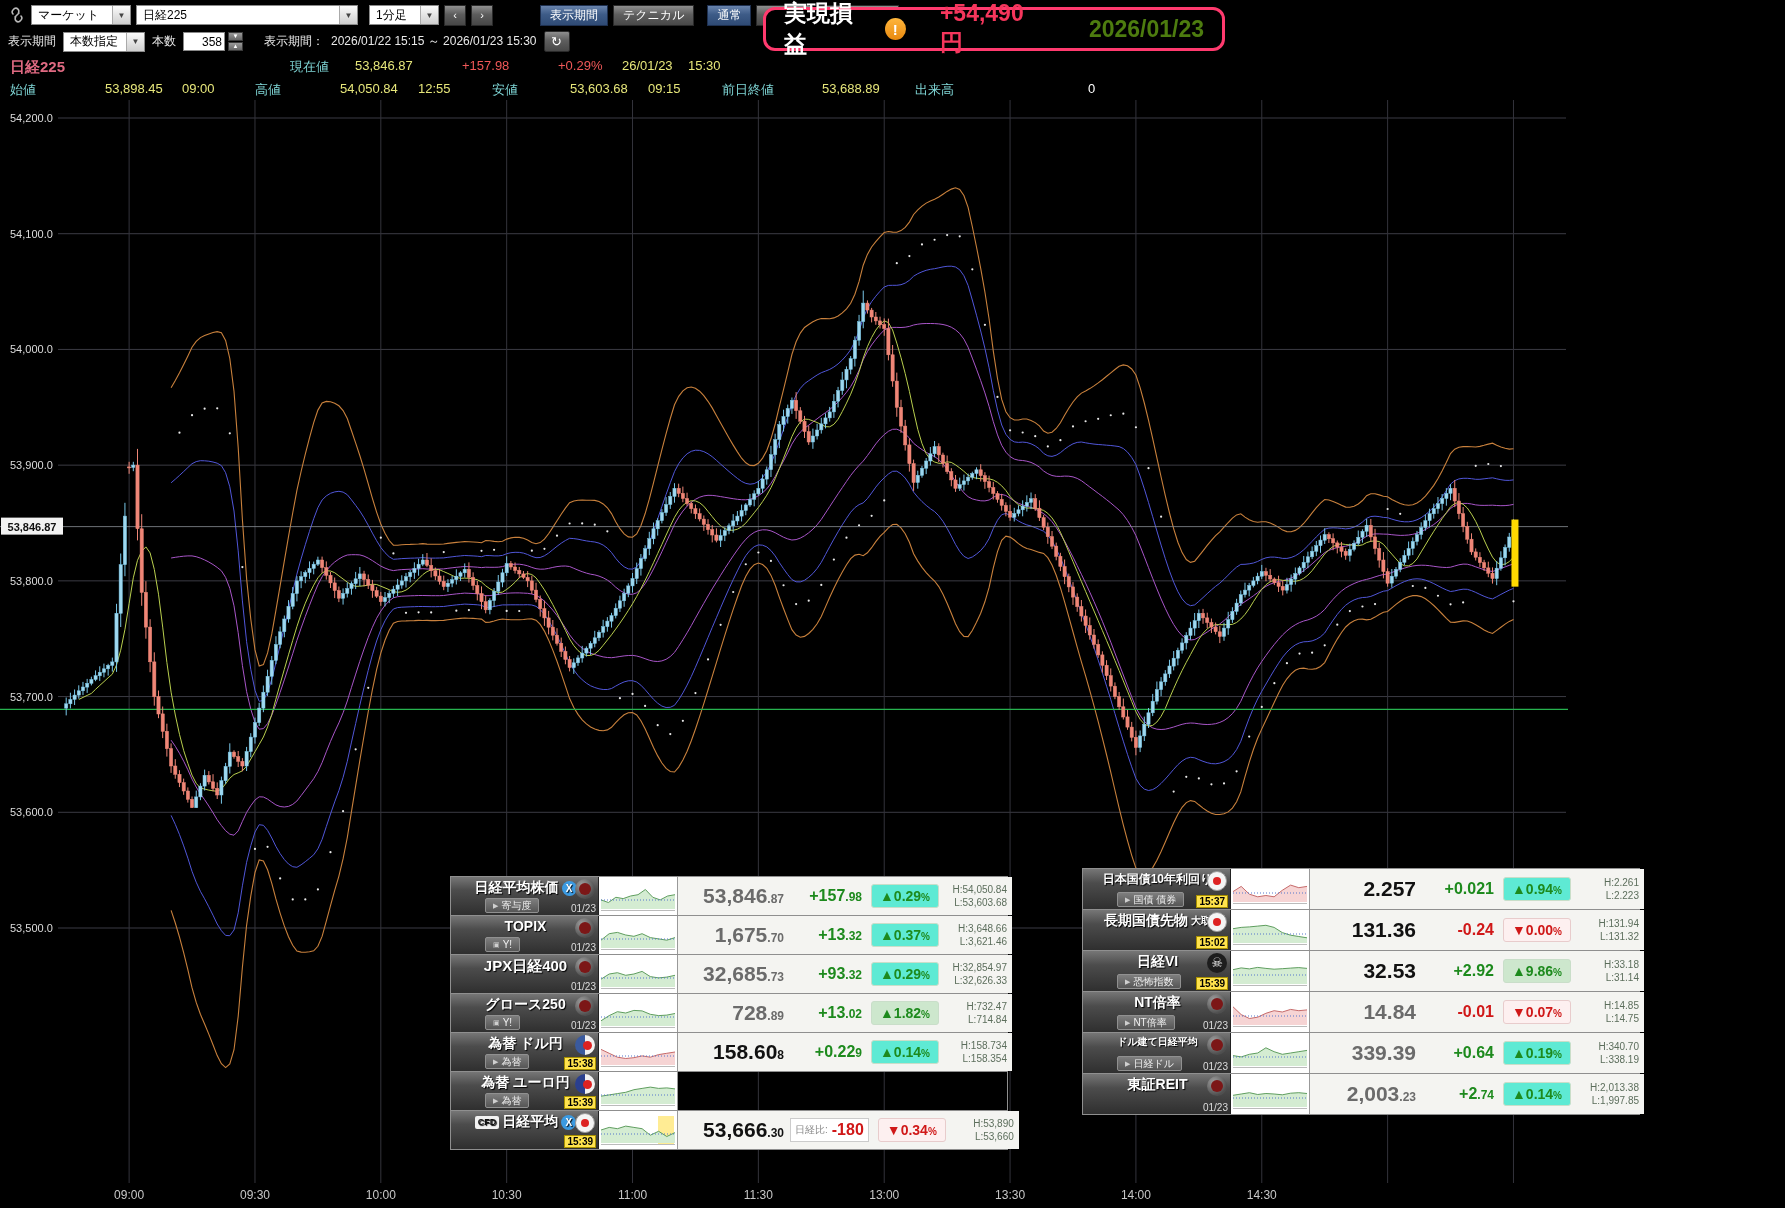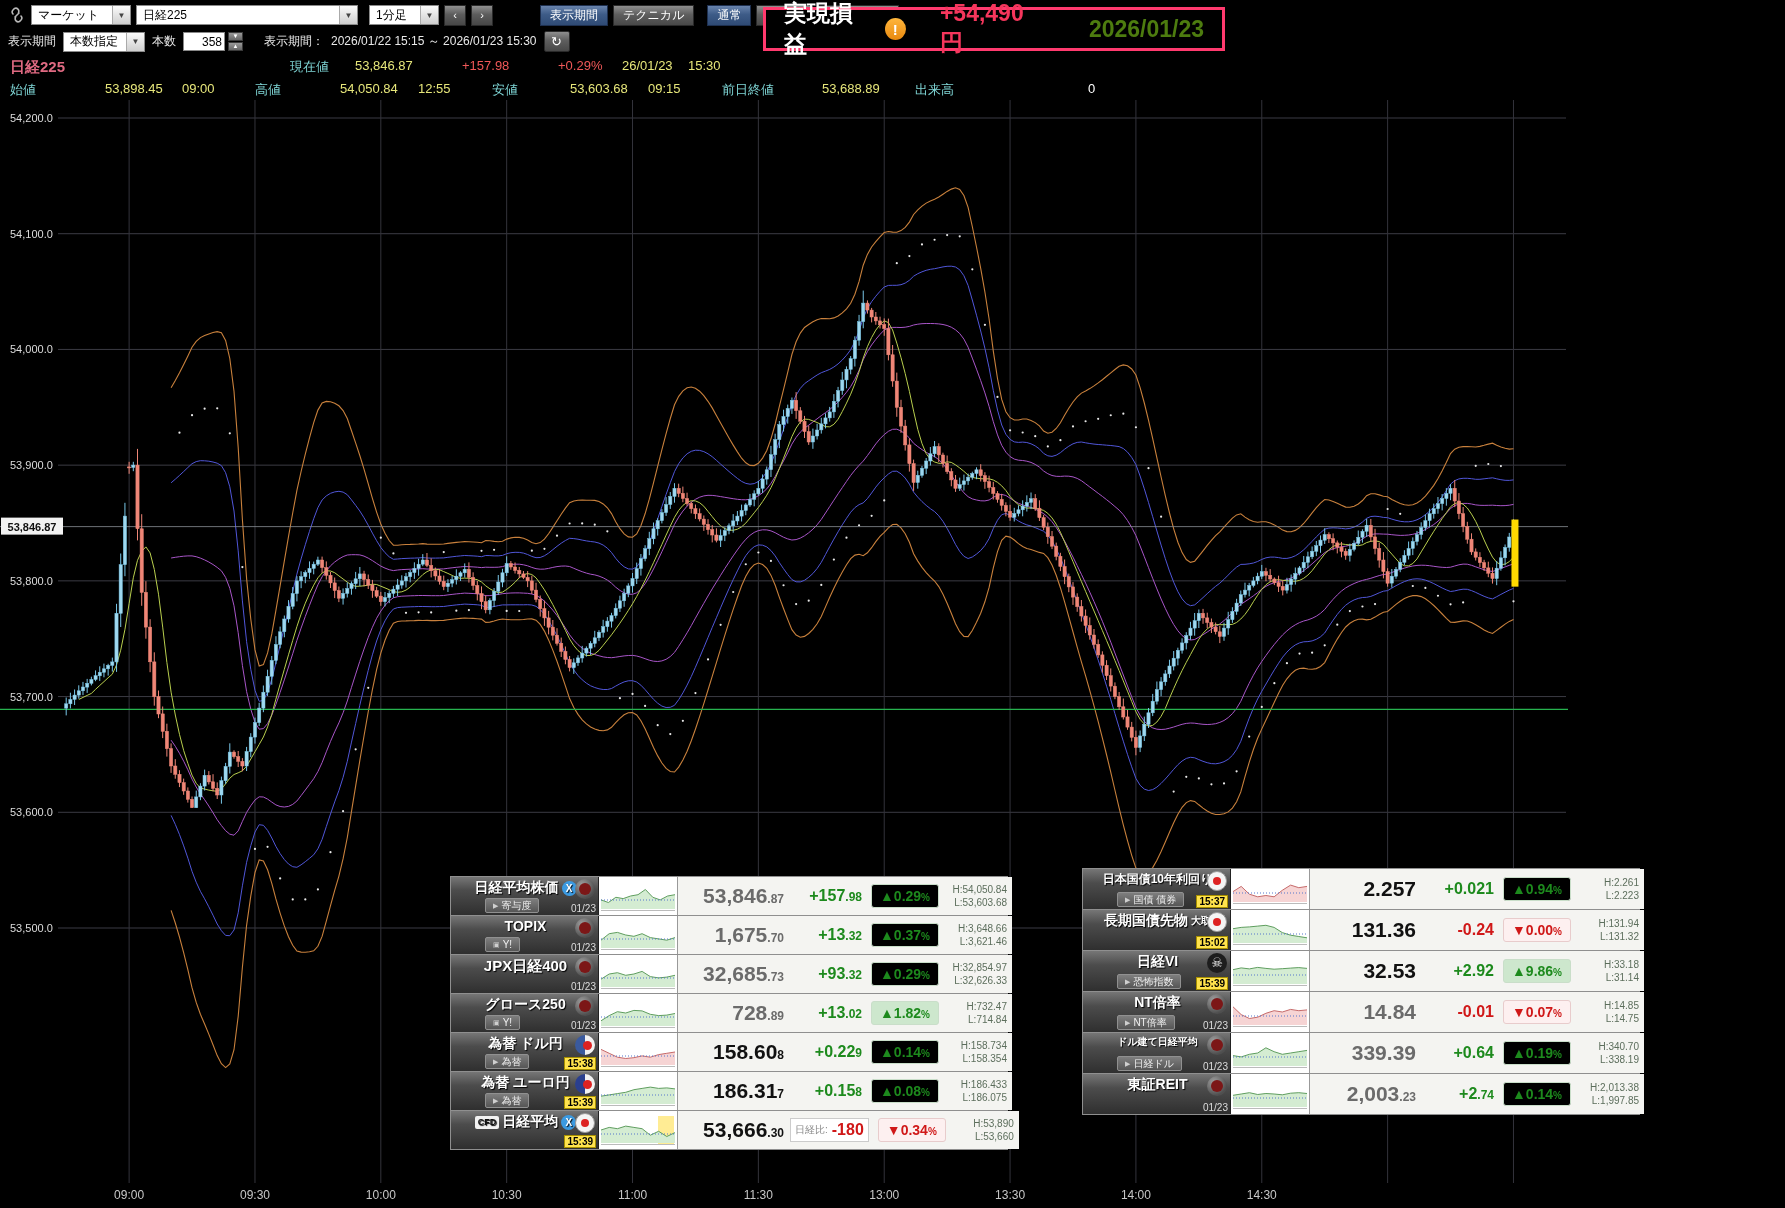--- a/index.html
+++ b/index.html
@@ -28,21 +28,21 @@
   .reloadb{width:26px;height:21px;color:#fff;font-size:13px;background:linear-gradient(#8e8e8e,#5e5e5e 45%,#484848);
       border:1px solid #2a2a2a;cursor:pointer;padding:0;border-radius:2px;}
   
   #quote1,#quote2{position:absolute;left:10px;width:1400px;z-index:5;font-size:13px;}
   #quote1{top:58px;} #quote2{top:81px;}
   #quote1 span,#quote2 span{position:absolute;white-space:nowrap;}
   .pk{color:#e06a82;font-size:15px;font-weight:bold;}
   .cy{color:#7fd6d6;} .yl{color:#e6e67a;} .rd{color:#ef5858;} .wh{color:#fff;}
   
   #pnl{position:absolute;left:763px;top:7px;width:462px;height:44px;box-sizing:border-box;z-index:6;
-      border:3px solid #ff3a6e;border-radius:0;background:#000;display:flex;align-items:center;padding:0 18px;}
+      border:3px solid #ff3a6e;border-radius:12px;background:#000;display:flex;align-items:center;padding:0 18px;}
   #pnl .plabel{color:#fff;font-size:23px;font-weight:bold;}
   #pnl .warn{width:22px;height:22px;border-radius:50%;margin-left:12px;background:linear-gradient(#ffb63c,#e8890f);
       color:#fff;font-weight:bold;font-size:15px;display:flex;align-items:center;justify-content:center;}
   #pnl .pamount{color:#f5365c;font-size:23px;font-weight:bold;margin-left:34px;}
   #pnl .pdate{color:#4d7c0f;font-size:23px;font-weight:bold;margin-left:46px;}
   
   .panel{position:absolute;width:556px;z-index:4;border:1px solid #8f8f8f;box-sizing:content-box;}
   #lpanel{left:450px;top:876px;} #rpanel{left:1082px;top:868px;}
   .mrow{display:flex;border-bottom:1px solid #8f8f8f;cursor:pointer;}
   .mrow:last-child{border-bottom:none;}
@@ -72,21 +72,21 @@
   .mspark{width:78px;flex:none;background:#fff;border-right:1px solid #999;display:flex;align-items:center;justify-content:center;}
   .mvals{flex:1;background:#f4f4f1;display:flex;align-items:center;justify-content:flex-end;padding-right:3px;}
   .mval{width:106px;text-align:right;font-size:21px;font-weight:bold;color:#6b6b6b;white-space:nowrap;}
   .mval.black{color:#111;}
   .mval .fr,.mchg .fr{font-size:12px;}
   .mchg{width:78px;text-align:right;font-size:16px;font-weight:bold;white-space:nowrap;}
   .up{color:#1d8a1d;} .down{color:#d01818;}
   .mbadge{width:64px;flex:none;margin-left:9px;text-align:center;font-size:14px;font-weight:bold;
       border:1px solid;border-radius:3px;padding:3px 1px;white-space:nowrap;}
   .mbadge .pct{font-size:10px;}
-  .mbadge.up{background:#000000;border-color:#c9dec9;}
+  .mbadge.up{background:#5eead4;border-color:#c9dec9;}
   .mbadge.up.strong{background:#cde7cd;}
   .mbadge.down{background:#fdf0f0;border-color:#e8cccc;}
   .mhl{width:68px;flex:none;font-size:10px;color:#5c6e5c;text-align:right;line-height:1.3;padding-right:2px;white-space:nowrap;}
   .mcompare{background:#fff;border:1px solid #ccc;margin-left:6px;padding:2px 4px;white-space:nowrap;display:flex;align-items:center;gap:4px;}
   .mcompare .clabel{font-size:10px;color:#888;}
   .mcompare .cvalue{font-size:16px;font-weight:bold;color:#d01818;}
 </style>
 </head>
 <body>
 
@@ -1186,29 +1186,20 @@
       </div>
       <div class="mspark">
         <svg width="74" height="30">
           <rect x="0" y="0" width="74" height="30" fill="#ffffff"></rect>
           <polygon points="0.0,20.2 8.2,18.9 16.4,17.6 24.7,16.3 32.9,13.7 41.1,12.4 49.3,11.1 57.6,12.4 65.8,11.9 74.0,12.9 74,28 0,28" fill="#d4ecd2"></polygon>
           <polyline points="0.0,20.2 8.2,18.9 16.4,17.6 24.7,16.3 32.9,13.7 41.1,12.4 49.3,11.1 57.6,12.4 65.8,11.9 74.0,12.9" fill="none" stroke="#5f9e5f" stroke-width="1"></polyline>
           <line x1="0" x2="74" y1="19" y2="19" stroke="#5577cc" stroke-width="1" stroke-dasharray="1,2"></line>
           <line x1="0" x2="74" y1="29.5" y2="29.5" stroke="#bbb" stroke-width="1"></line>
         </svg>
       </div>
-      <div class="mvals">
-        <div class="mval black"><span>186.31</span><span class="fr">7</span></div>
-        <div class="mchg up"><span>+0.15</span><span class="fr">8</span></div>
-        <div class="mbadge up" style="color: rgb(29, 138, 29);"><span>▲</span><span>0.08</span><span class="pct">%</span></div>
-        <div class="mhl">
-          <div>H:186.433</div>
-          <div>L:186.075</div>
-        </div>
-      </div>
     </div>
     <div class="mrow" style="height: 38px;">
       <div class="mlabel">
         <div class="mtitle">
           <span class="cfdbadge">CFD</span>
           <span>日経平均</span>
           <span class="xicon">X</span>
         </div>
         <span class="icn jp"></span>
         <div class="mtime hl">15:39</div>

